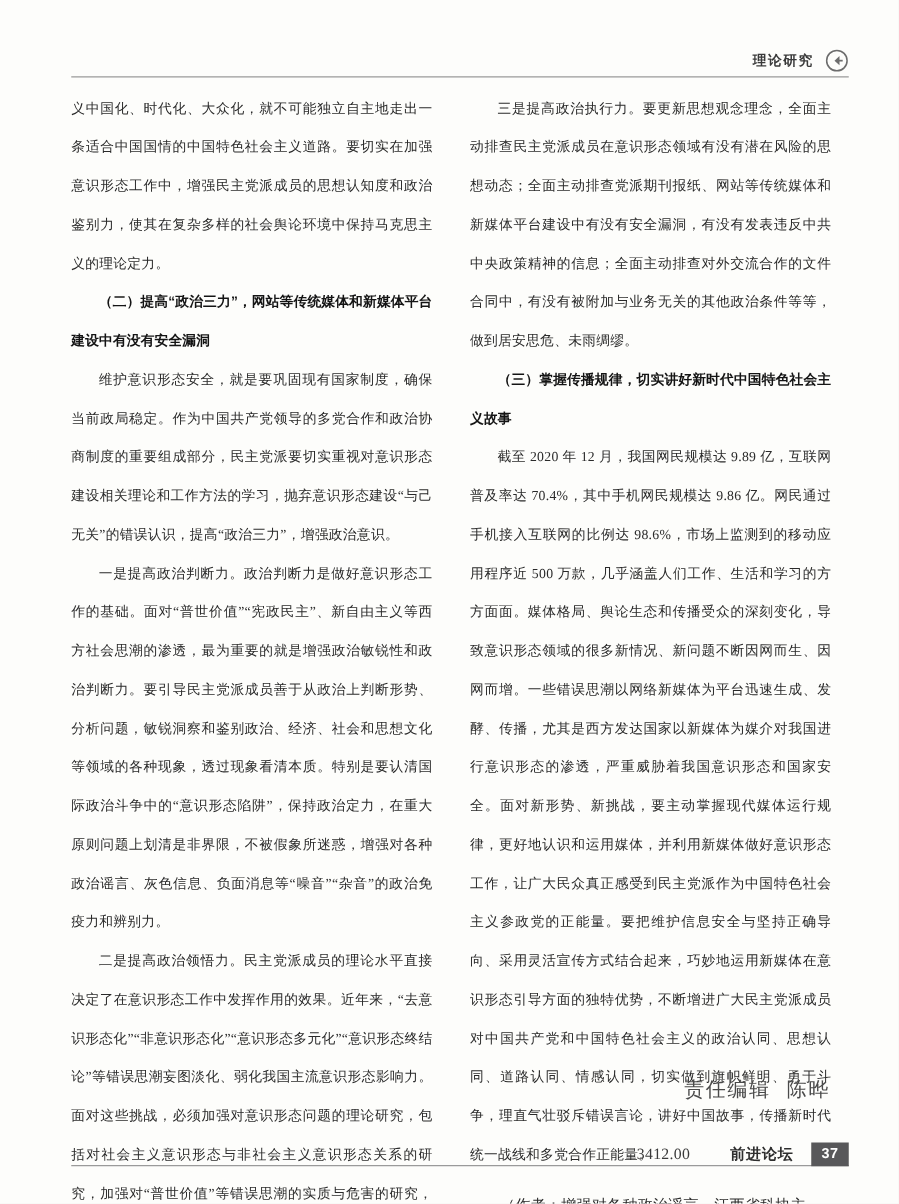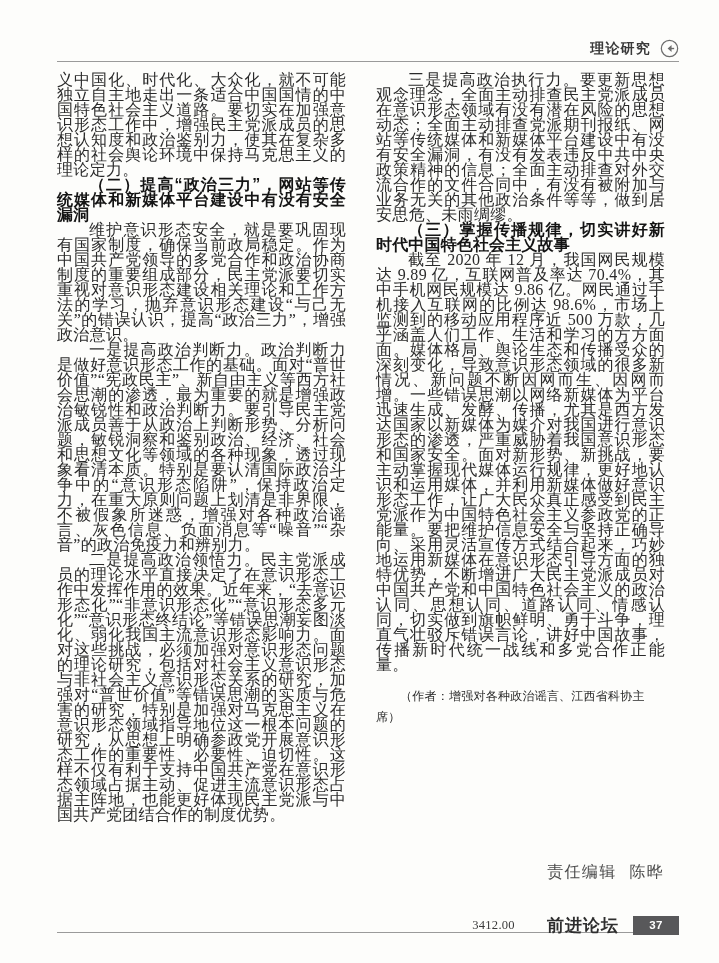--- a/index.html
+++ b/index.html
@@ -39,21 +39,21 @@
   .header-inner {
     position: absolute;
     right: 0;
     bottom: 4px;
     display: flex;
     align-items: center;
     gap: 9px;
   }
   .header-title {
     font-family: Liberation Sans, sans-serif;
-    font-size: 14px;
+    font-size: 11px;
     font-weight: 700;
     letter-spacing: 1.2px;
     color: #3a3a3a;
     white-space: nowrap;
   }
   .header-icon {
     width: 19px;
     height: 19px;
     display: block;
   }
@@ -70,22 +70,22 @@
     position: absolute;
     top: 0;
     width: 289px;
     height: 100%;
   }
   .col-left { left: 0; }
   .col-right { left: 319px; }
 
   p {
     margin: 0;
-    font-size: 16px;
-    line-height: 15px;
+    font-size: 11px;
+    line-height: 31px;
     text-align: justify;
     text-align-last: left;
     text-justify: inter-ideograph;
     color: #2a2a2a;
     letter-spacing: 0.02em;
   }
   p.indent { text-indent: 2em; }
 
   p.heading {
     font-family: "Liberation Sans", "DejaVu Sans", sans-serif;
@@ -141,33 +141,33 @@
     gap: 14px;
   }
   .footer-date {
     font-family: "Liberation Serif", "DejaVu Serif", serif;
     font-size: 12.6px;
     color: #3a3a3a;
     letter-spacing: 0.02em;
   }
   .footer-journal {
     font-family: "Liberation Sans", "DejaVu Sans", sans-serif;
-    font-size: 17px;
+    font-size: 12px;
     font-weight: 700;
     color: #2e2e2e;
     letter-spacing: 0.06em;
     padding-left: 18px;
   }
   .page-number {
     background: #58585a;
     color: #ffffff;
     font-family: "Liberation Sans", "DejaVu Sans", sans-serif;
     font-size: 11.5px;
     font-weight: 700;
-    width: 46px;
+    width: 30px;
     height: 19px;
     line-height: 19px;
     text-align: center;
     letter-spacing: 0.04em;
   }
 </style>
 </head>
 <body>
 
 <div class="page">

